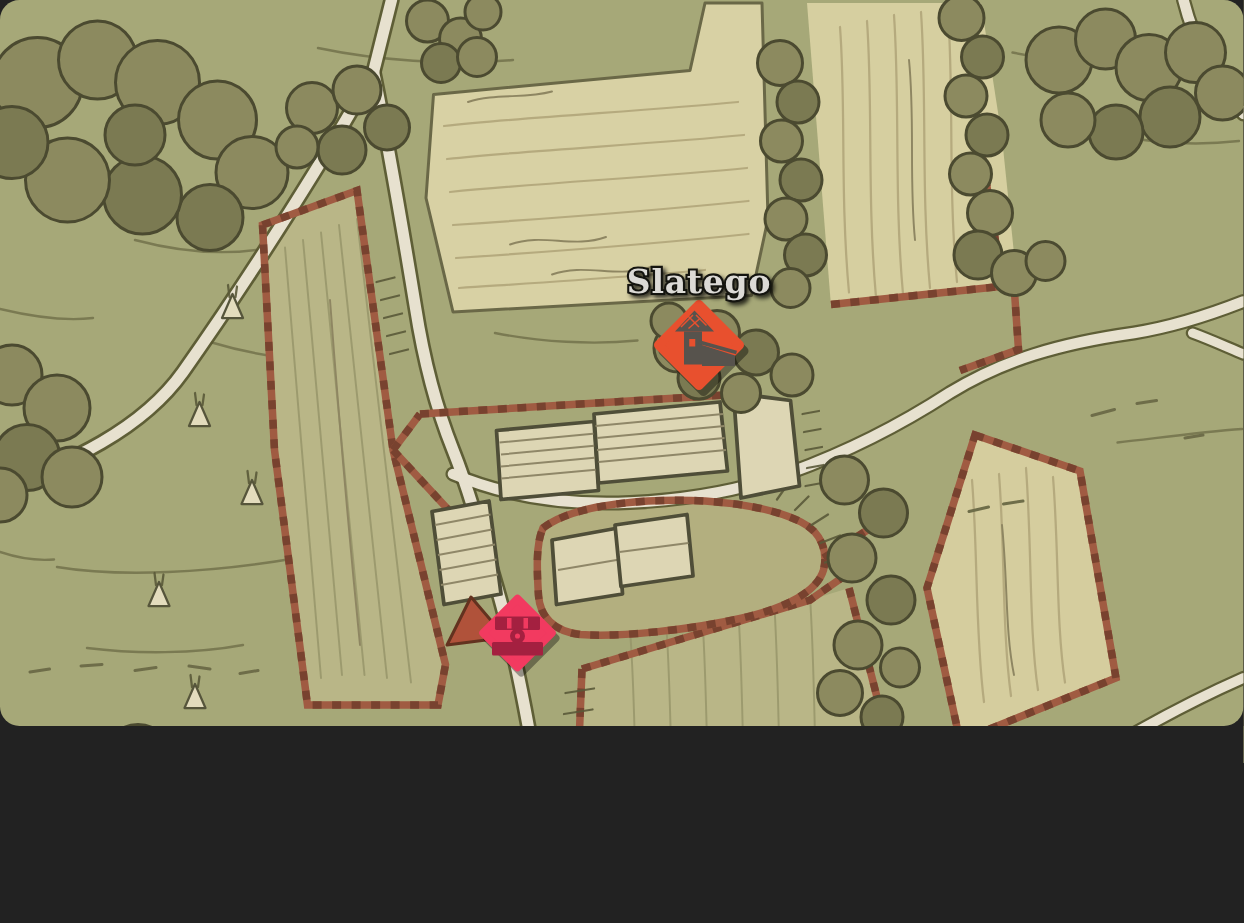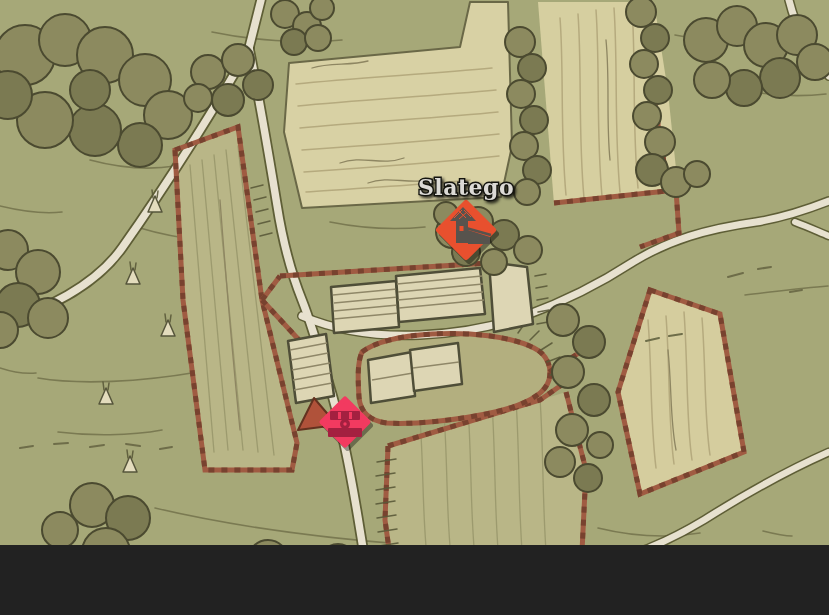--- a/index.html
+++ b/index.html
@@ -1,17 +1,17 @@
 <!DOCTYPE html>
 <html><head>
 <meta charset="utf-8">
 <style>
   html,body{margin:0;padding:0;background:#222;}
-  .screen{position:relative;width:829px;height:545px;overflow:hidden;
-          font-family:"DejaVu Serif", serif;}
+  .screen{position:relative;width:829px;height:484px;overflow:hidden;
+          font-family:"DejaVu Serif", serif;border-radius:13px;}
   .screen svg{position:absolute;inset:0;display:block;}
   .map-label{font-family:"DejaVu Serif", serif;font-weight:bold;font-size:22px;
              letter-spacing:.5px;paint-order:stroke;
              filter:drop-shadow(2px 2px 1.5px rgba(0,0,0,.75));}
   .hatch{fill:none;stroke:#b5aa7e;stroke-width:1.5;stroke-linecap:round;}
   .hatchd{fill:none;stroke:#8e8662;stroke-width:1.3;stroke-linecap:round;}
   .hatchg{fill:none;stroke:#97956a;stroke-width:1.3;stroke-linecap:round;opacity:.85;}
   .gstroke{fill:none;stroke:#75744e;stroke-width:1.6;stroke-linecap:round;opacity:.9;}
   .dash{fill:none;stroke:#6e6d49;stroke-width:2;stroke-linecap:round;}
   .tick{fill:none;stroke:#5a5939;stroke-width:1.5;stroke-linecap:round;opacity:.9;}

